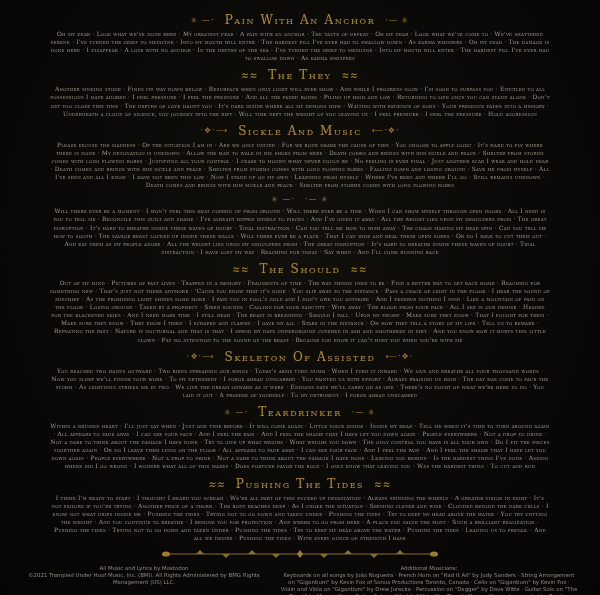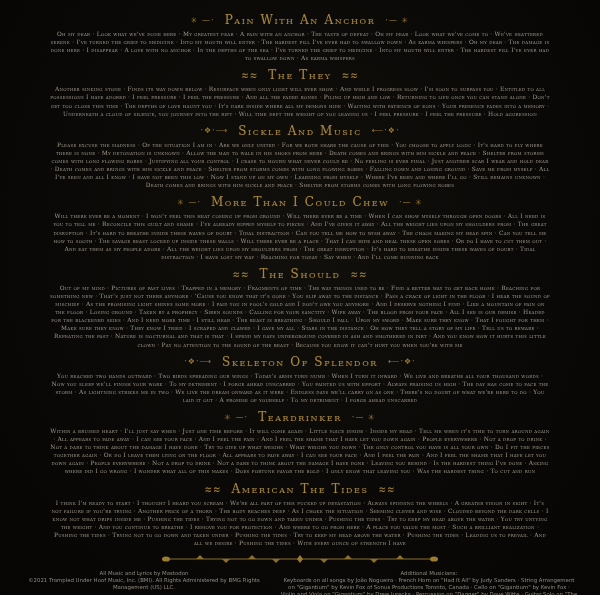--- a/index.html
+++ b/index.html
@@ -87,57 +87,56 @@
       <span class="orn">·❖·⟶</span>
       <span class="song-title">Sickle And Music</span>
       <span class="orn">⟵·❖·</span>
     </div>
     <p class="lyrics">Please excuse the madness · Of the situation I am in · Are we only united · For we both share the cause of this · You choose to apply logic · It's hard to fly where there is none · My detonation is unknown · Allow the man to walk in his shoes from here · Death comes and brings with him sickle and peace · Shelter from storms comes with long flowing robes · Justifying all your control · I cease to mourn what never could be · No feeling is ever final · Just another scar I wear and hold dear · Death comes and brings with him sickle and peace · Shelter from storms comes with long flowing robes · Falling down and losing ground · Save me from myself · All I've seen and all I know · I have not been this low · Now I stand up on my own · Learning from myself · Where I've been and where I'll go · Still remains unknown · Death comes and brings with him sickle and peace · Shelter from storms comes with long flowing robes</p>
   </div>
 
   <div class="song">
     <div class="song-title-row">
       <span class="orn">✳ —·</span>
-      <span class="song-title">More Than I Could Chew</span>
       <span class="orn">·— ✳</span>
     </div>
     <p class="lyrics">Will there ever be a moment · I won't feel this heat coming up from ground · Will there ever be a time · When I can show myself through open doors · All I need is you to tell me · Reconcile this guilt and shame · I've already ripped myself to pieces · And I've given it away · All the weight lies upon my shoulders from · The great disruption · It's hard to breathe inside these waves of doubt · Tidal distraction · Can you tell me how to wish away · The chaos making my head spin · Can you tell me how to sooth · The savage beast locked up inside these walls · Will there ever be a place · That I can hide and heal these open sores · Or do I have to cut them out · And eat them as my people adore · All the weight lies upon my shoulders from · The great disruption · It's hard to breathe inside these waves of doubt · Tidal distraction · I have lost my way · Reaching for today · Say when · And I'll come running back</p>
   </div>
 
   <div class="song">
     <div class="song-title-row">
       <span class="orn squig">≈≈</span>
       <span class="song-title">The Should</span>
       <span class="orn squig">≈≈</span>
     </div>
     <p class="lyrics">Out of my mind · Pictures of past lives · Trapped in a memory · Fragments of time · The way things used to be · Find a better way to get back home · Reaching for something new · That's just not there anymore · 'Cause you know that it's gone · You slip away to the distance · Pass a crack of light in the floor · I hear the sound of mischief · As the promising light shines some more · I paid you in fool's gold and I don't owe you anymore · And I deserve nothing I find · Like a mountain of pain on the floor · Losing ground · Taken by a prophecy · Siren sounds · Calling for your sanctity · Wipe away · The blood from your face · All I see is our demise · Headed for the blackened skies · And I need more time · I still hear · The beast is breathing · Should I fall · Upon my sword · Make sure they know · That I fought for them · Make sure they know · They know I tried · I scraped and clawed · I gave my all · Stars in the distance · Oh how they tell a story of my life · Tell us to beware · Repeating the past · Nature is nocturnal and that is that · I spend my days underground covered in ash and smothered in dirt · And you know how it hurts this little clown · Pay no attention to the sound of the beast · Because you know it can't hurt you when you're with me</p>
   </div>
 
   <div class="song">
     <div class="song-title-row">
       <span class="orn">·❖·⟶</span>
-      <span class="song-title">Skeleton Of Splendor</span>
+      <span class="song-title">Skeleton Of Assisted</span>
       <span class="orn">⟵·❖·</span>
     </div>
     <p class="lyrics">You reached two hands outward · Two birds spreading our wings · Today's arms turn numb · When I turn it inward · We live and breathe all your thousand words · Now you sleep we'll finish your work · To my detriment · I forge ahead unscarred · You painted us with effort · Always praising us high · The day has come to face the storm · As lightning strikes me in two · We live the dream onward as it were · Endless days we'll carry on as one · There's no doubt of what we're here to do · You laid it out · A promise of yourself · To my detriment · I forge ahead unscarred</p>
   </div>
 
   <div class="song">
     <div class="song-title-row">
       <span class="orn">✳ —·</span>
       <span class="song-title">Teardrinker</span>
       <span class="orn">·— ✳</span>
     </div>
     <p class="lyrics">Within a bruised heart · I'll just say when · Just one time before · It will come again · Little voice inside · Inside my head · Tell me when it's time to turn around again · All appears to fade away · I can see your face · And I feel the pain · And I feel the shame that I have let you down again · People everywhere · Not a drop to drink · Not a dare to think about the damage I have done · Try to give up what weighs · What weighs you down · The only control you have is all your own · Do I fit the pieces together again · Or do I leave them lying on the floor · All appears to fade away · I can see your face · And I feel the pain · And I feel the shame that I have let you down again · People everywhere · Not a drop to drink · Not a dare to think about the damage I have done · Leaving you behind · Is the hardest thing I've done · Asking where did I go wrong · I wonder what all of this makes · Does fortune favor the bold · I only know that leaving you · Was the hardest thing · To cut and run</p>
   </div>
 
   <div class="song">
     <div class="song-title-row">
       <span class="orn squig">≈≈</span>
-      <span class="song-title">American The Tides</span>
+      <span class="song-title">Pushing The Tides</span>
       <span class="orn squig">≈≈</span>
     </div>
     <p class="lyrics">I think I'm ready to start · I thought I heard you scream · We're all part of this fucked up devastation · Always spinning the wheels · A greater vision in sight · It's not failure if you're trying · Another prick of a thorn · The body reaches deep · As I choke the situation · Seeming clever and wise · Clouded beyond the dark cells · I know not what drips inside me · Pushing the tides · Trying not to go down and taken under · Pushing the tides · Try to keep my head above the water · You try untying the weight · And you continue to breathe · I remove you for protection · And where to go from here · A place you value the most · Such a brilliant realization · Pushing the tides · Trying not to go down and taken under · Pushing the tides · Try to keep my head above the water · Pushing the tides · Leading us to prevail · And all we desire · Pushing the tides · With every ounce of strength I have</p>
   </div>
 
   <div class="footer-divider">
     <svg width="280" height="12" viewBox="0 0 280 12">
       <line x1="6" y1="6" x2="274" y2="6" stroke="#8a6f2c" stroke-width="1"></line>
       <ellipse cx="6" cy="6" rx="4" ry="2.6" fill="#9c7d30"></ellipse>
       <ellipse cx="274" cy="6" rx="4" ry="2.6" fill="#9c7d30"></ellipse>

